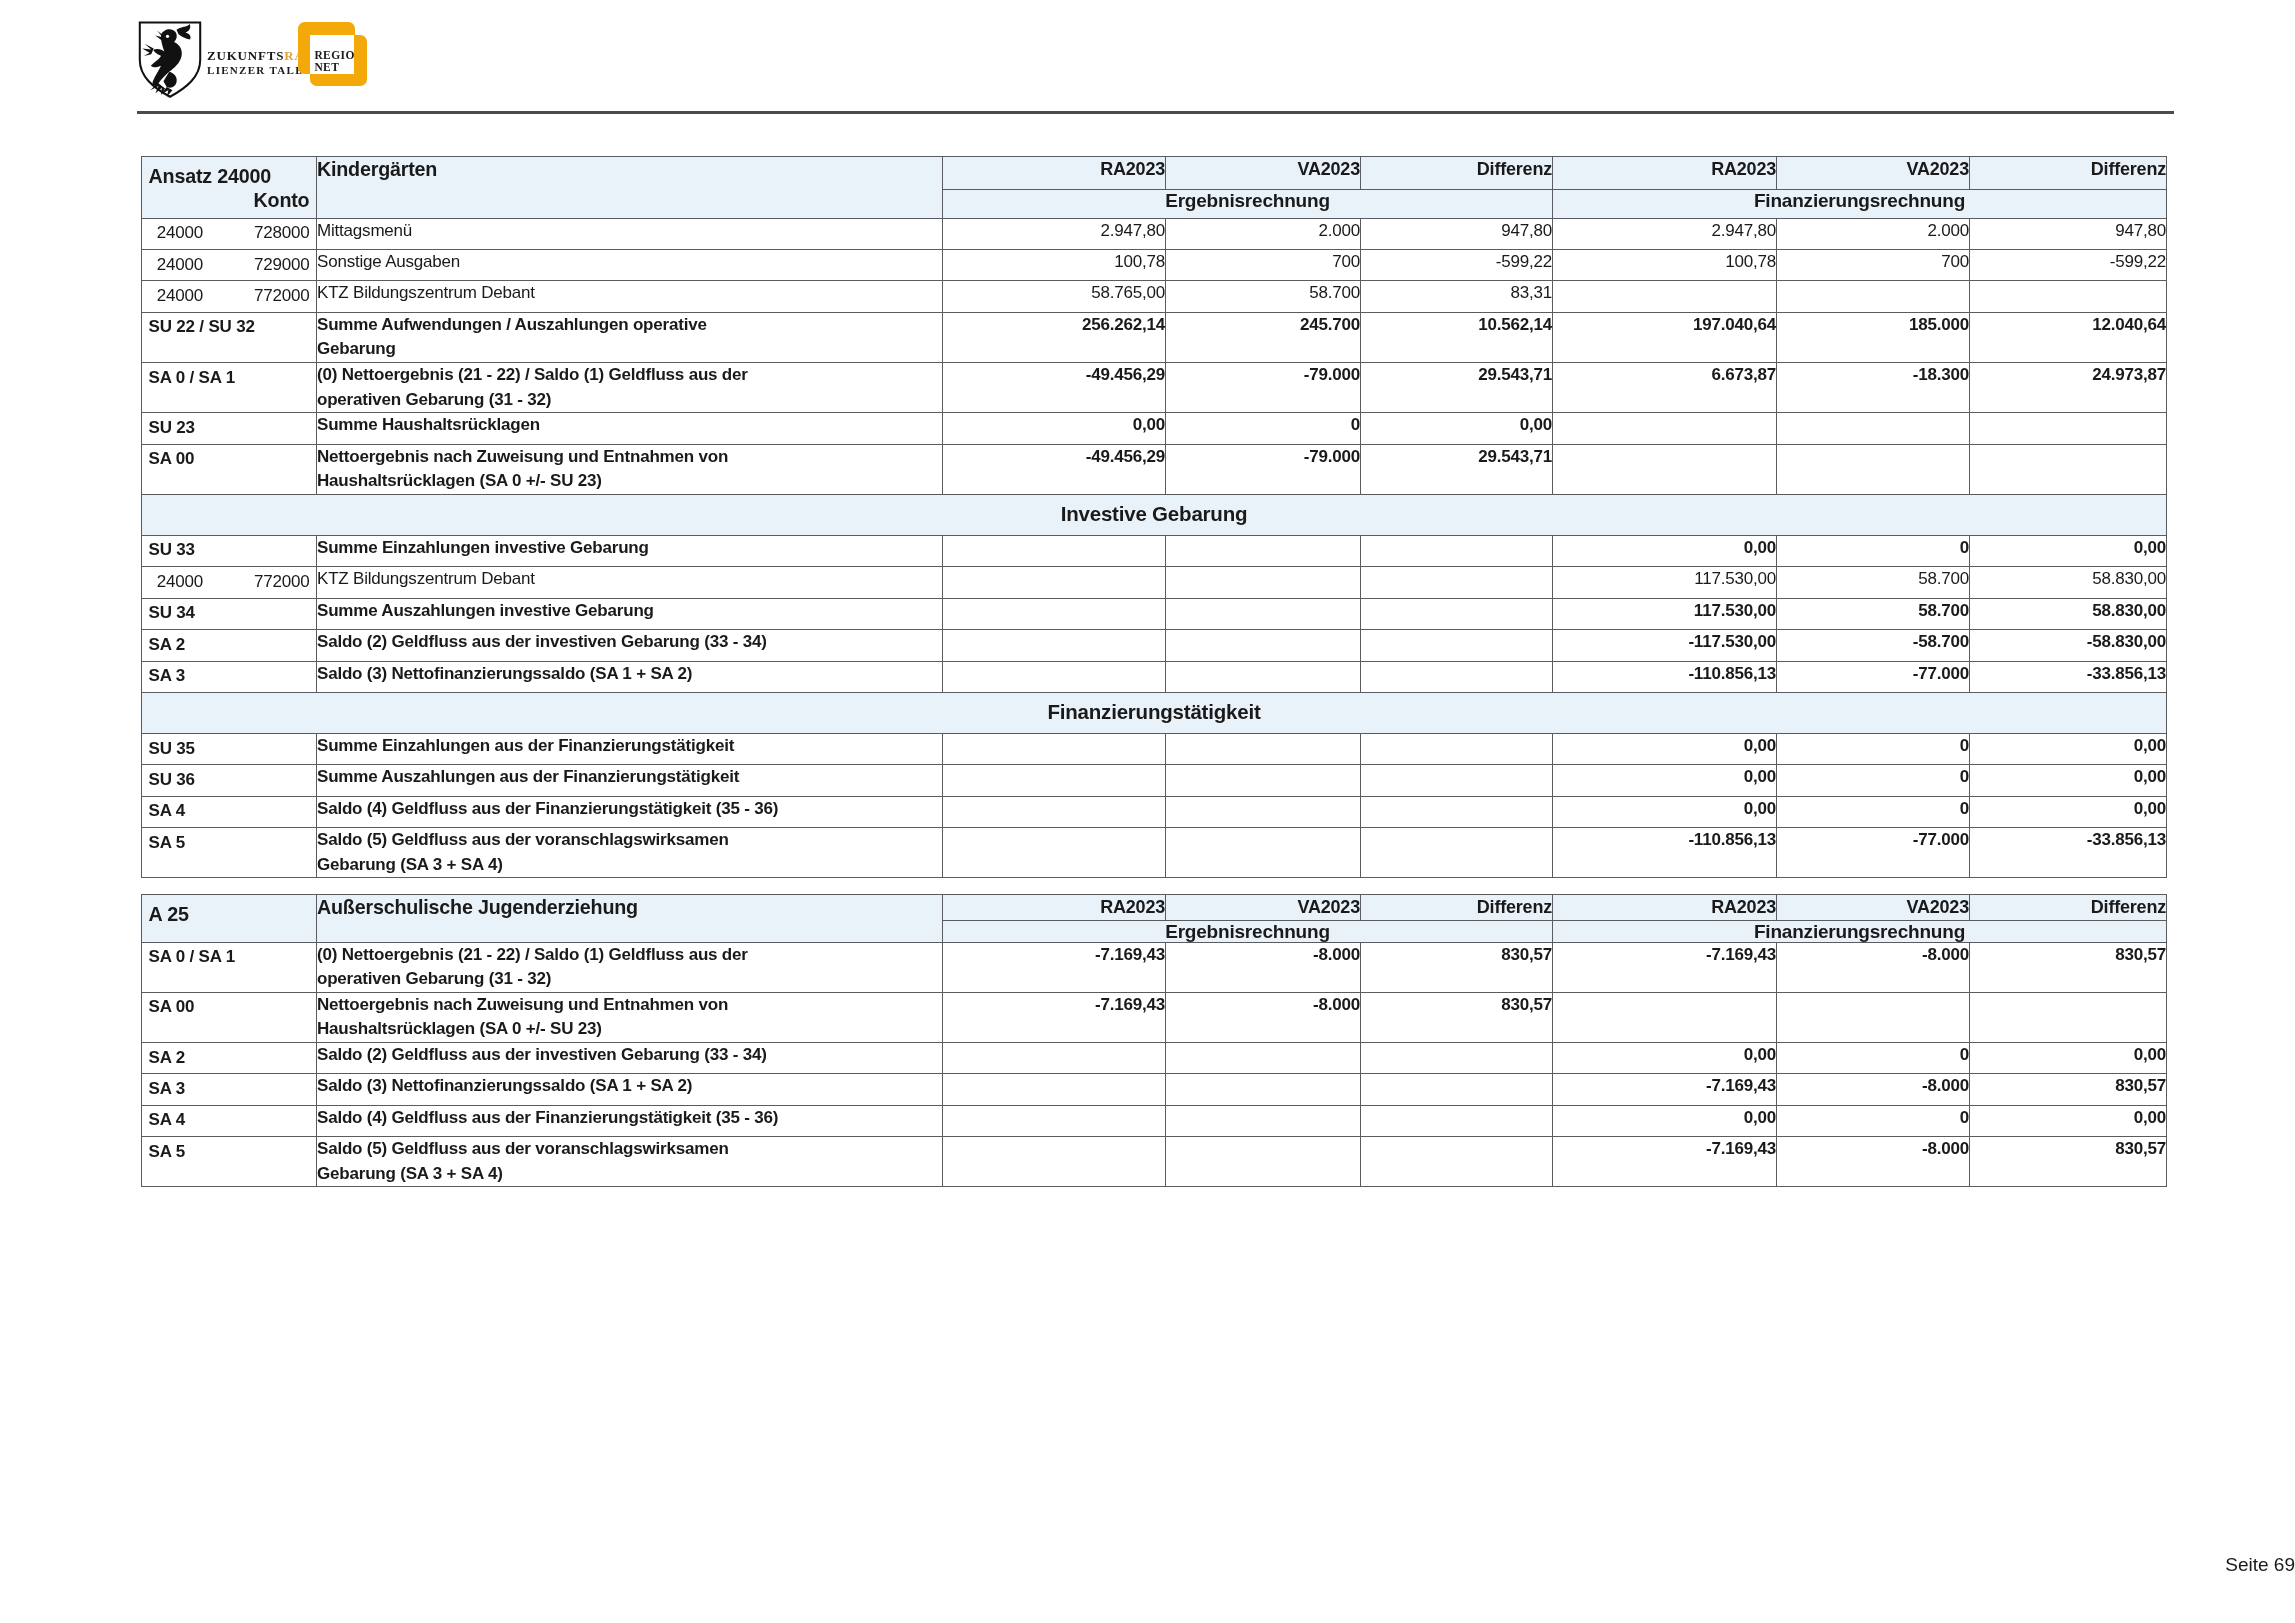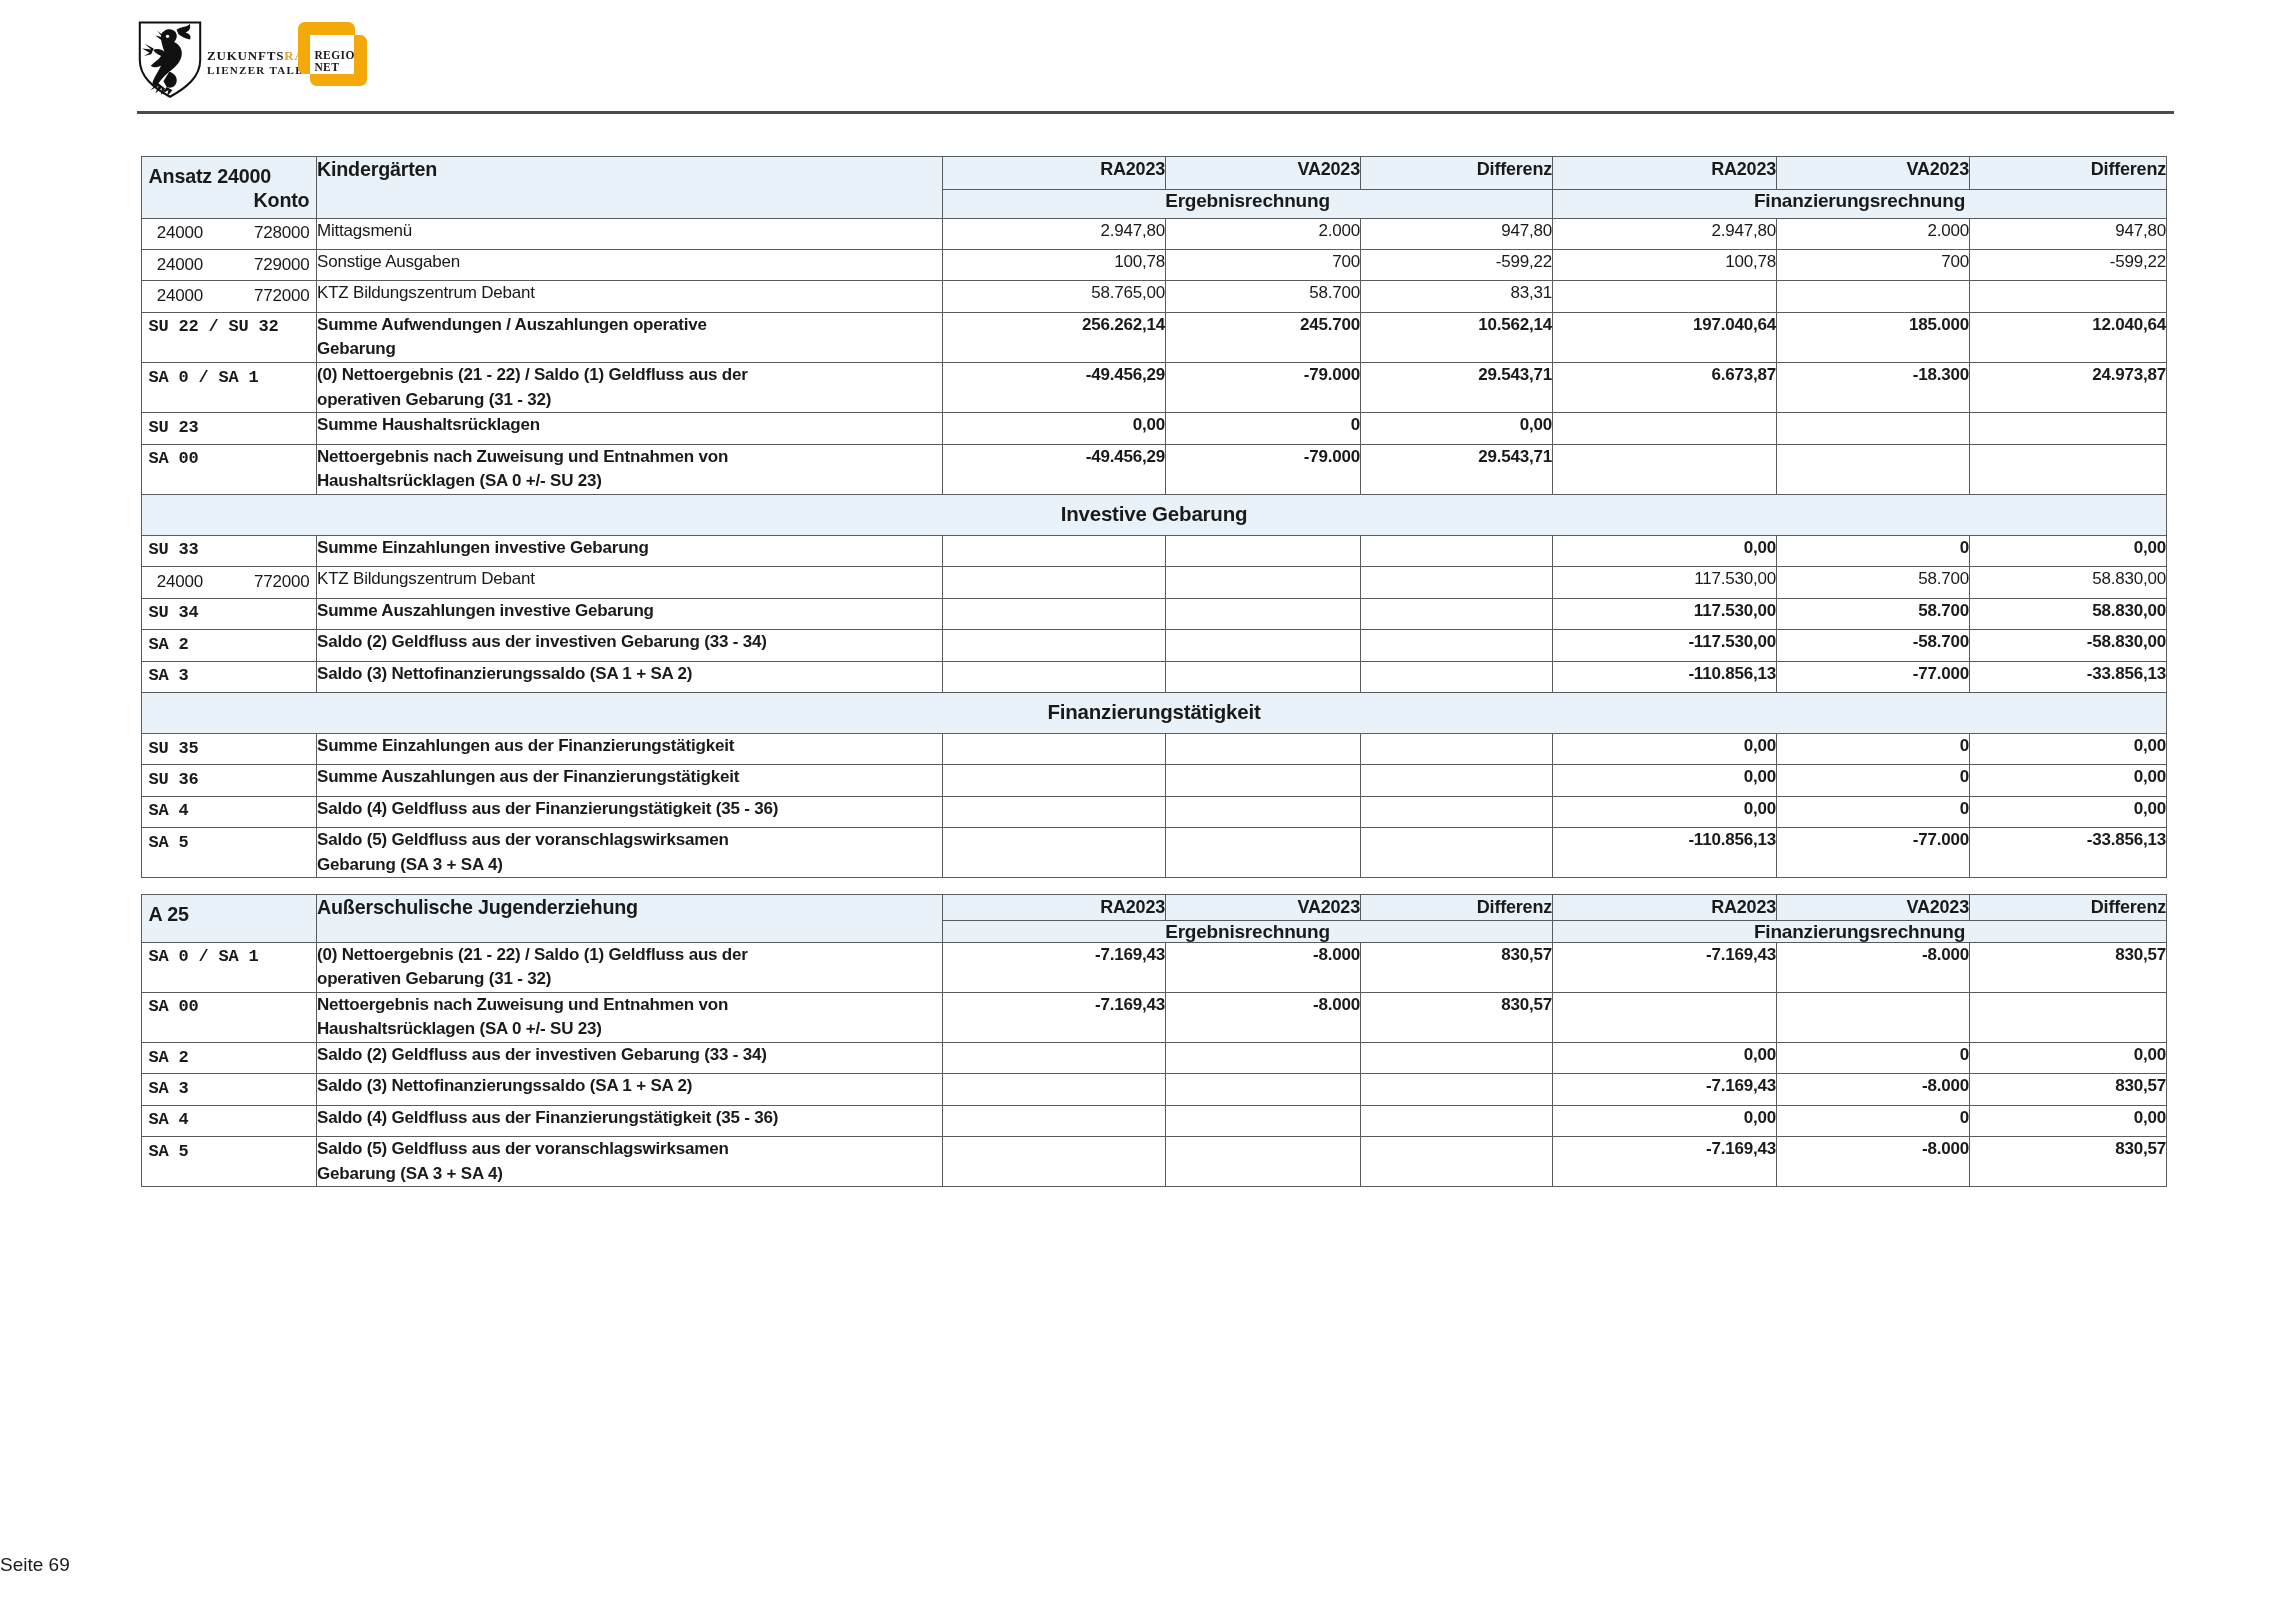--- a/index.html
+++ b/index.html
@@ -42,25 +42,25 @@
   td.hcode,td.htitle{font-size:19.7px;}
   td.hcode .hc-top{padding:6.6px 6.6px 0 6.6px;}
   td.hcode .hc-bottom{padding:0 6.6px 4.9px 6.6px;text-align:right;}
   td.htitle{padding:6.6px 6.6px 0 6.6px;}
   td.hval{font-size:18px;text-align:right;height:24.6px;padding:6.6px 6.6px 6.6px 0;}
   td.hgroup{font-size:19px;text-align:center;height:19.7px;padding:0 0 6.6px 0;line-height:21px;border-bottom:2.5px solid var(--border-dark);}
   tr.section td{background:var(--head-bg);font-weight:bold;font-size:20.5px;
     padding:7.4px 6.6px 8.2px 6.6px;line-height:24.6px;border-top:1.6px solid #46474a;text-align:center;}
   tr.sum td{font-weight:bold;border-top:1.6px solid #46474a;}
   td.codecell .pair{display:flex;justify-content:space-between;padding:2.5px 6.6px 3.3px 14.8px;}
-  td.codecell .single{padding:2.5px 6.6px 3.3px 6.6px;font-family:Liberation Mono, monospace;}
+  td.codecell .single{padding:2.5px 6.6px 3.3px 6.6px;}
   td.textcell{padding:2.5px 6.6px 3.3px 6.6px;white-space:pre-line;}
   td.num{text-align:right;padding:2.5px 6.6px 3.3px 0;}
   
-  .footer{position:absolute;left:0;top:1554px;width:2295px;text-align:left;font-size:19px;}
+  .footer{position:absolute;left:0;top:1554px;width:2295px;text-align:right;font-size:19px;}
 </style>
 </head>
 <body>
 
 <div class="page">
 
   <svg class="crest" viewBox="0 0 160 196">
     <path d="M6,6 H154 V98 C154,138 122,165 80,188 C38,165 6,138 6,98 Z" fill="#ffffff" stroke="#111111" stroke-width="5"></path>
     <g fill="#111111">
       <path d="M96,24 C110,14 120,20 128,10 C133,20 126,28 118,31 C127,32 133,39 129,48 C119,47 108,40 101,35 Z"></path>

